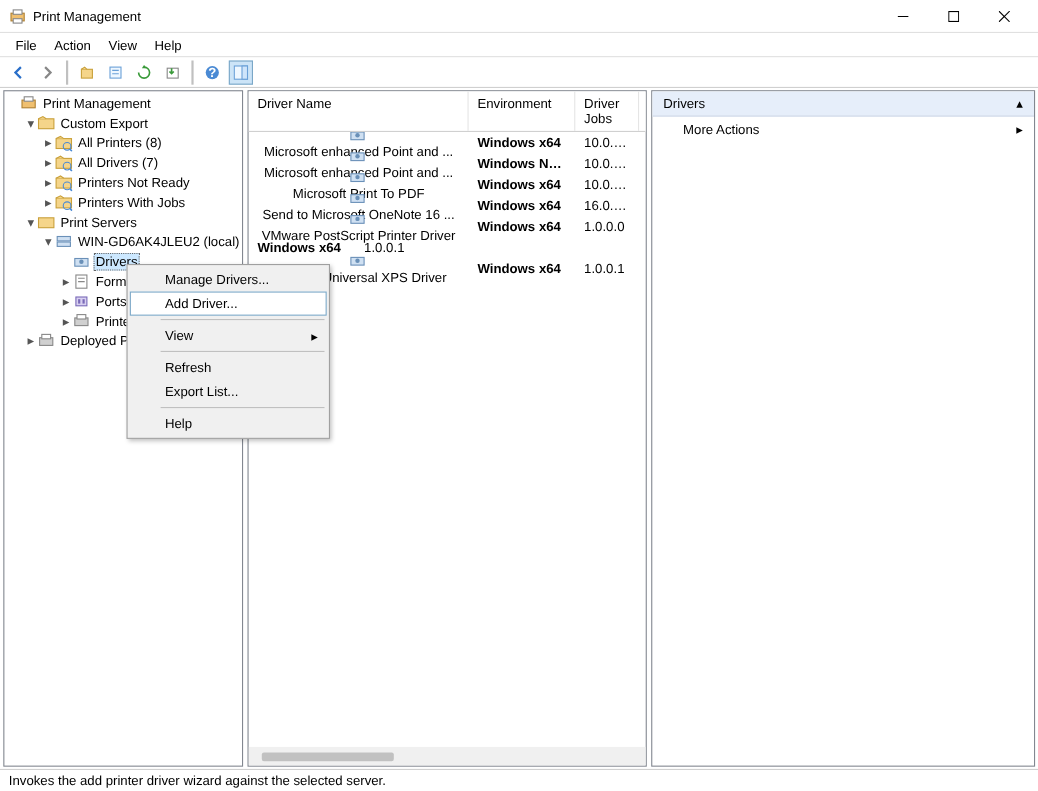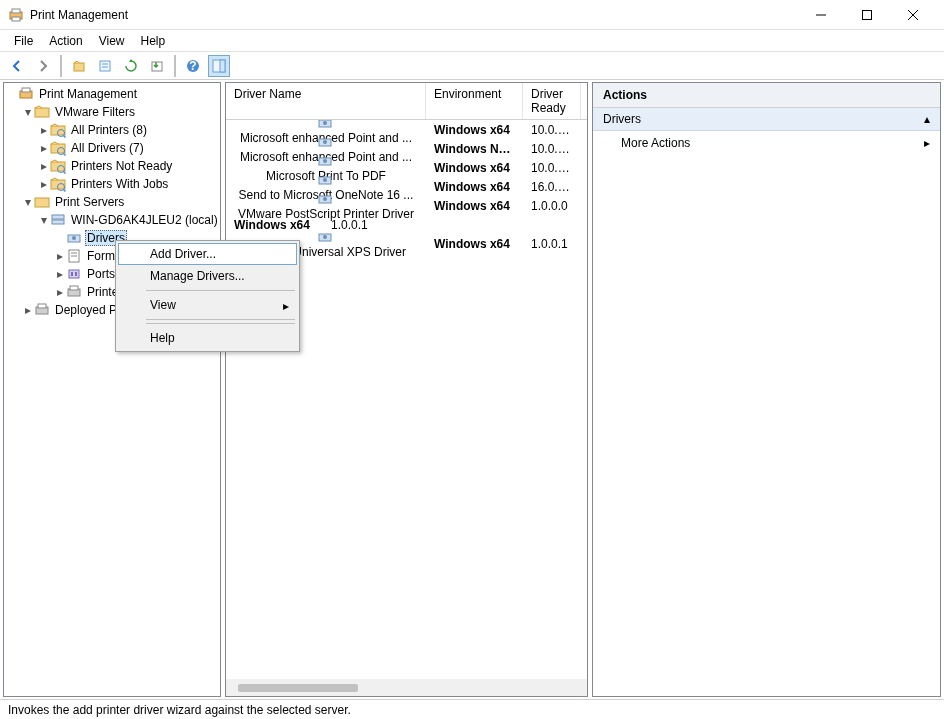--- a/index.html
+++ b/index.html
@@ -180,21 +180,21 @@
         <ul>
           <li>
             <div class="tree-item">
               <span class="twisty">▾</span>
               <span class="node-icon">
                   <svg width="16" height="16">
                     <rect x="1" y="4" width="14" height="9" fill="#f5d58a" stroke="#c9a03a"></rect>
                     <path d="M1 4 L5 2 L8 4" fill="#f5d58a" stroke="#c9a03a"></path>
                   </svg>
                 </span>
-              <span class="label">VMware Filters</span>
+              <span class="label">Custom Export</span>
             </div>
             <ul id="custom-filters-children">
                 <li>
                   <div class="tree-item">
     <span class="twisty">▸</span>
     <span class="node-icon">
                       <svg width="16" height="16">
                         <rect x="1" y="4" width="14" height="9" fill="#f5d58a" stroke="#c9a03a"></rect>
                         <path d="M1 4 L5 2 L8 4" fill="#f5d58a" stroke="#c9a03a"></path>
                         <circle cx="11" cy="11" r="3.5" fill="none" stroke="#4a8ad4"></circle>
@@ -339,21 +339,21 @@
           </li>
         </ul>
       </li>
     </ul>
   </div>
 
   <div class="list-pane">
     <div class="list-header">
       <div class="col c1">Driver Name</div>
       <div class="col c2">Environment</div>
-      <div class="col c3">Driver Ready</div>
+      <div class="col c3">Driver Jobs</div>
     </div>
     <div class="list-body" id="list-body">
         <div class="list-row">
     <div class="cell c1">
       <span class="row-icon">
               <svg width="16" height="16">
                 <rect x="2" y="5" width="12" height="7" fill="#cfe0f2" stroke="#6a90b8"></rect>
                 <circle cx="8" cy="8" r="2" fill="#6a90b8"></circle>
               </svg>
             </span>
@@ -431,38 +431,39 @@
     <div class="cell c2">Windows x64</div>
     <div class="cell c3">1.0.0.1</div>
         </div>
       </div>
     <div class="hscroll">
         <div class="hscroll-thumb"></div>
       </div>
   </div>
 
   <div class="actions-pane">
-    <div class="actions-header">Actions</div>
     <div class="actions-section">
       <span>Drivers</span>
       <span>▴</span>
     </div>
     <div class="actions-item">
       <span>More Actions</span>
       <span>▸</span>
     </div>
   </div>
 
 </div>
 
 <div class="ctxmenu" id="ctxmenu">
+    <div class="item">Manage Drivers...</div>
     <div class="item hl">Add Driver...</div>
-    <div class="item">Manage Drivers...</div>
     <div class="divider"></div>
     <div class="item">View<span class="arrow">▸</span></div>
     <div class="divider"></div>
+    <div class="item">Refresh</div>
+    <div class="item">Export List...</div>
     <div class="divider"></div>
     <div class="item">Help</div>
   </div>
 
 <div class="statusbar">
   <span>Invokes the add printer driver wizard against the selected server.</span>
 </div>
 
 </body></html>

